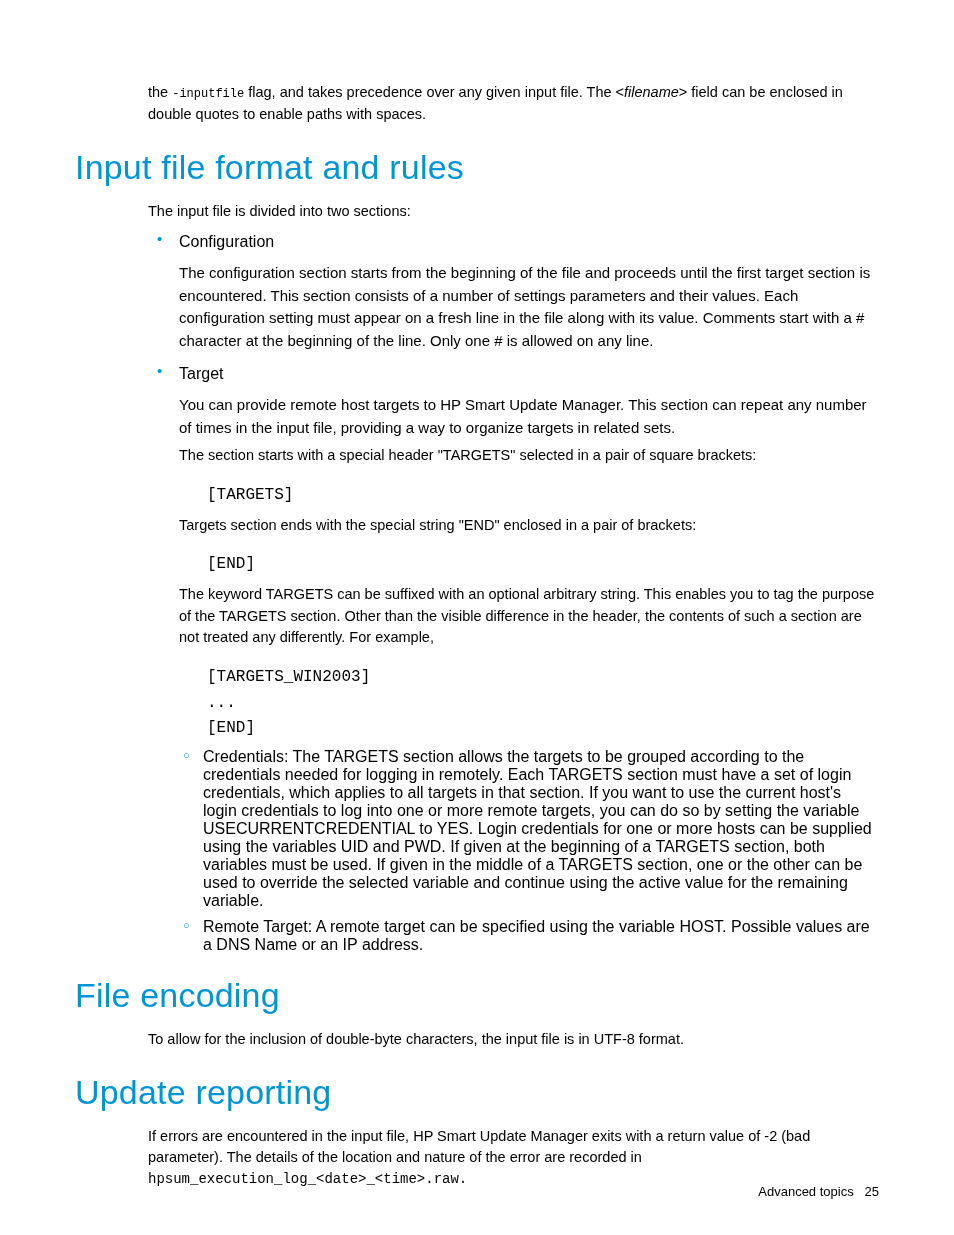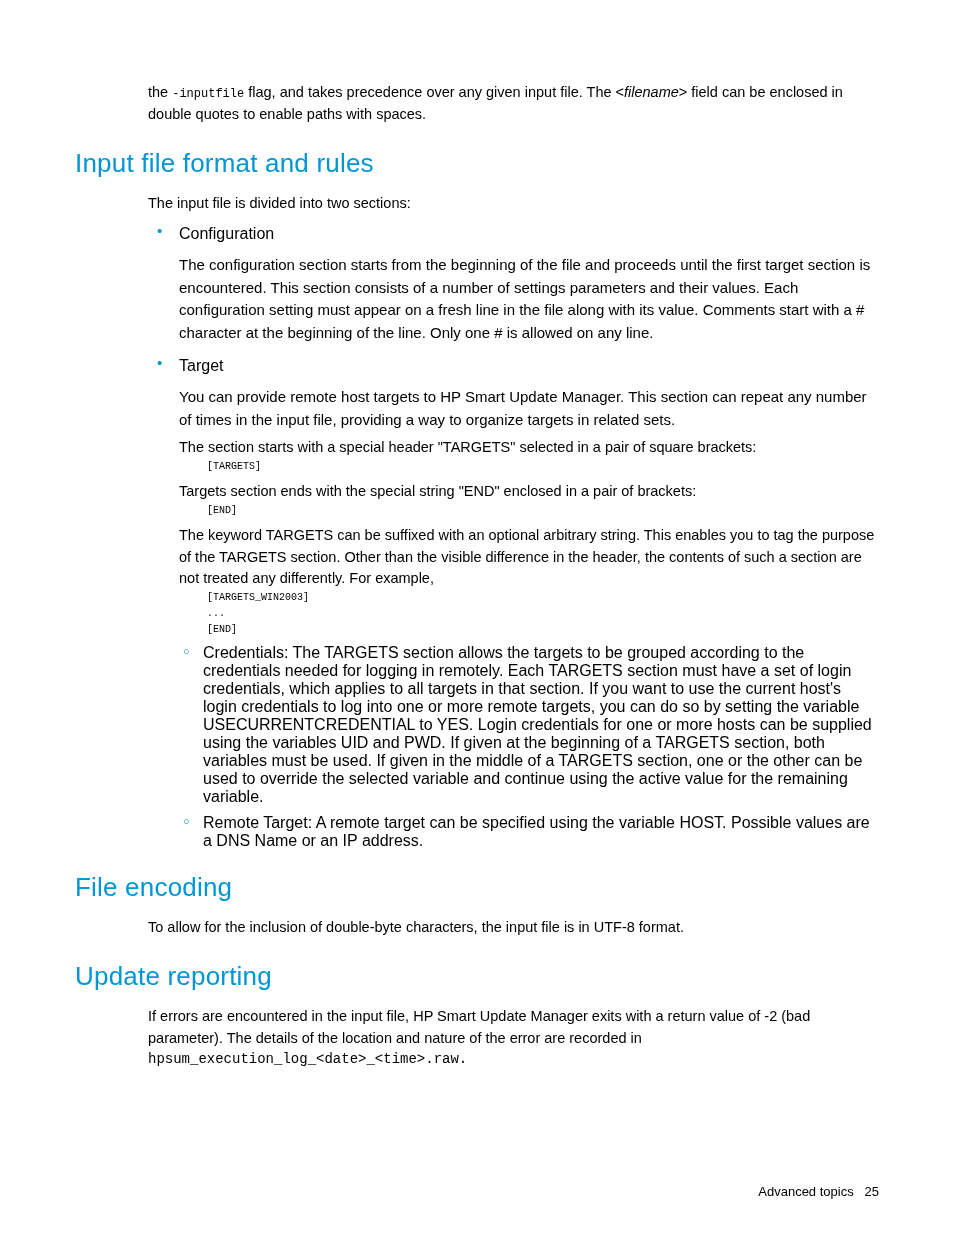--- a/index.html
+++ b/index.html
@@ -18,21 +18,21 @@
     font-size: 14.5px;
     line-height: 1.5;
     margin-left: 73px;
     margin-bottom: 22px;
   }
   .mono { font-family: "Courier New", monospace; font-size: 12px; text-align: right; }
   .italic { font-style: italic; }
   h2 {
     font-family: Arial, Helvetica, sans-serif;
     font-weight: 400;
-    font-size: 26px;
+    font-size: 34px;
     color: #0096d6;
     margin-bottom: 14px;
     letter-spacing: 0.2px;
   }
   .body-indent {
     margin-left: 73px;
     font-size: 14.5px;
     line-height: 1.5;
   }
   .lead { margin-bottom: 8px; }
@@ -71,23 +71,23 @@
     font-size: 11px;
   }
   .li-title { font-size: 16px; line-height: 1.5; }
   .li-body {
     font-size: 15px;
     line-height: 1.5;
     margin-top: 8px;
   }
   .code-block {
     font-family: "Courier New", monospace;
-    font-size: 10px;
+    font-size: 16px;
     margin-left: 28px;
-    margin-top: 0;
+    margin-top: 16px;
     margin-bottom: 4px;
     line-height: 1.6;
     white-space: pre;
   }
   .section-gap { margin-top: 22px; }
   .para {
     font-size: 14.5px;
     line-height: 1.5;
     margin-top: 6px;
   }

